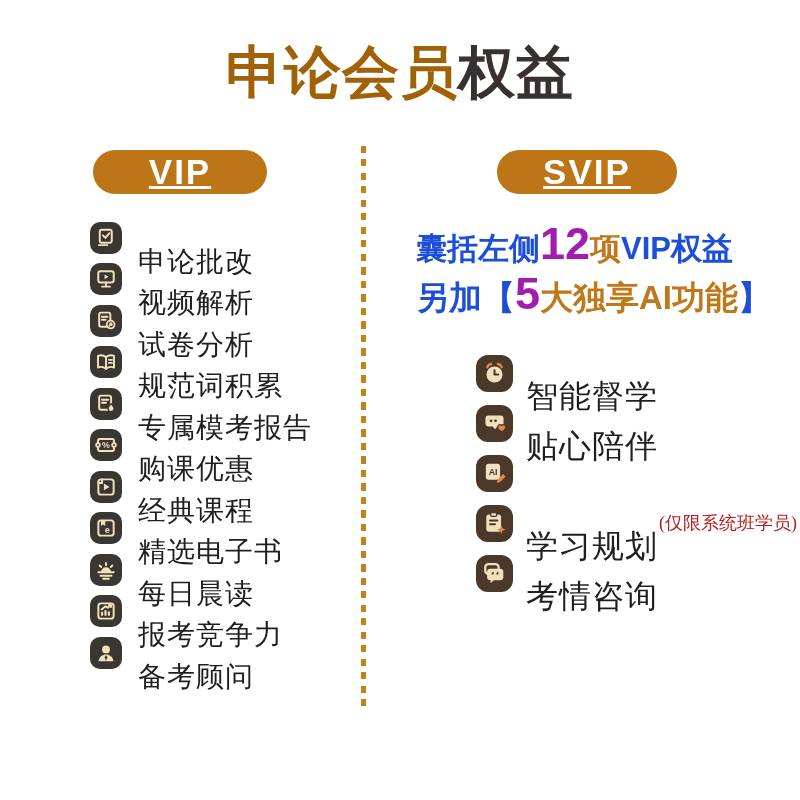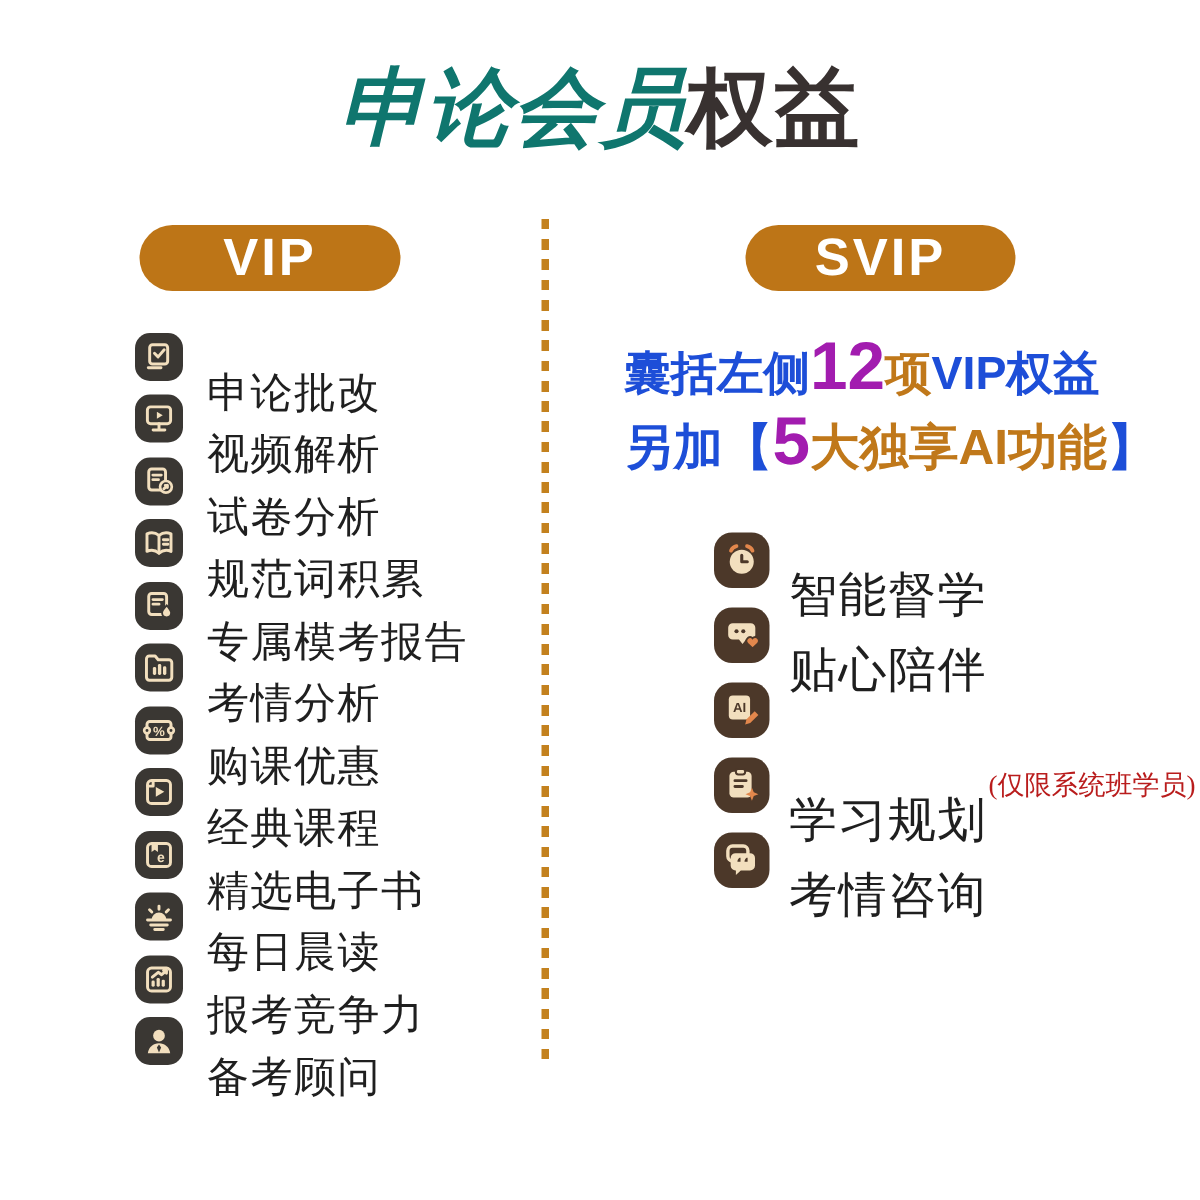--- a/index.html
+++ b/index.html
@@ -5,27 +5,27 @@
   html,body{margin:0;padding:0;background:#fff;}
   .poster{
     position:relative;width:800px;height:800px;background:#fff;overflow:hidden;
     font-family:"Liberation Sans","DejaVu Sans",sans-serif;
   }
   
   .title{
     position:absolute;top:40px;left:0;width:800px;text-align:center;
     font-size:57px;font-weight:bold;letter-spacing:1px;line-height:1.15;margin:0;
   }
-  .title .accent{color:#0f766e;font-style:italic;}
+  .title .accent{color:#a16207;}
   .title .rest{color:#383130;}
   
   .pill{
     position:absolute;top:150px;height:44px;border-radius:22px;background:#BD7517;
     color:#fff;font-weight:bold;font-size:35px;letter-spacing:2px;
-    display:flex;align-items:center;justify-content:center;
+    display:flex;align-items:center;justify-content:center;text-decoration:underline;
   }
   .pill.vip{left:93px;width:174px;}
   .pill.svip{left:497px;width:180px;}
   
   .divider{
     position:absolute;left:361px;top:146px;width:4.5px;height:560px;
     background:repeating-linear-gradient(to bottom,#C3811E 0px,#C3811E 7px,transparent 7px,transparent 13.5px);
   }
   
   ul.feature-list{list-style:none;margin:0;padding:0;position:absolute;}
@@ -112,31 +112,20 @@
             <rect x="10.3" y="8.6" width="13.4" height="15.8" rx="2.2" stroke="#F2DFBE" stroke-width="2.2" fill="none" stroke-linecap="round" stroke-linejoin="round"></rect>
             <path d="M13.5 13.2h7M13.5 16.6h4.5" stroke="#F2DFBE" stroke-width="2.2" fill="none" stroke-linecap="round" stroke-linejoin="round"></path>
             <path d="M23.8 17.6c2.2 2.6 3.3 4.1 3.3 5.5a3.4 3.4 0 01-6.8 0c0-1.4 1.1-2.9 3.5-5.5z" fill="#F2DFBE" stroke="currentColor" stroke-width="1.4"></path>
           </svg>
         </span>
         <span class="label">专属模考报告</span>
       </li>
       <li class="row">
         <span class="icon">
           <svg viewBox="0 0 36 36" xmlns="http://www.w3.org/2000/svg">
-            <path d="M8.6 25.4V11.6a2.2 2.2 0 012.2-2.2h4.3l2.3 2.8h8a2.2 2.2 0 012.2 2.2v11a2.2 2.2 0 01-2.2 2.2H10.8a2.2 2.2 0 01-2.2-2.2z" stroke="#F2DFBE" stroke-width="2.2" fill="none" stroke-linecap="round" stroke-linejoin="round"></path>
-            <rect x="13.4" y="17.6" width="2.5" height="6" rx="1.1" fill="#F2DFBE" stroke="none"></rect>
-            <rect x="17.2" y="15.4" width="2.5" height="8.2" rx="1.1" fill="#F2DFBE" stroke="none"></rect>
-            <rect x="21" y="17" width="2.5" height="6.6" rx="1.1" fill="#F2DFBE" stroke="none"></rect>
-          </svg>
-        </span>
-        <span class="label">考情分析</span>
-      </li>
-      <li class="row">
-        <span class="icon">
-          <svg viewBox="0 0 36 36" xmlns="http://www.w3.org/2000/svg">
             <rect x="9" y="11.2" width="18" height="13.6" rx="2.2" stroke="#F2DFBE" stroke-width="2.2" fill="none" stroke-linecap="round" stroke-linejoin="round"></rect>
             <circle cx="9" cy="18" r="2.1" fill="currentColor" stroke="#F2DFBE" stroke-width="2"></circle>
             <circle cx="27" cy="18" r="2.1" fill="currentColor" stroke="#F2DFBE" stroke-width="2"></circle>
             <text x="18" y="21.8" font-size="10" font-weight="bold" fill="#F2DFBE" text-anchor="middle" font-family="inherit">%</text>
           </svg>
         </span>
         <span class="label">购课优惠</span>
       </li>
       <li class="row">
         <span class="icon">

